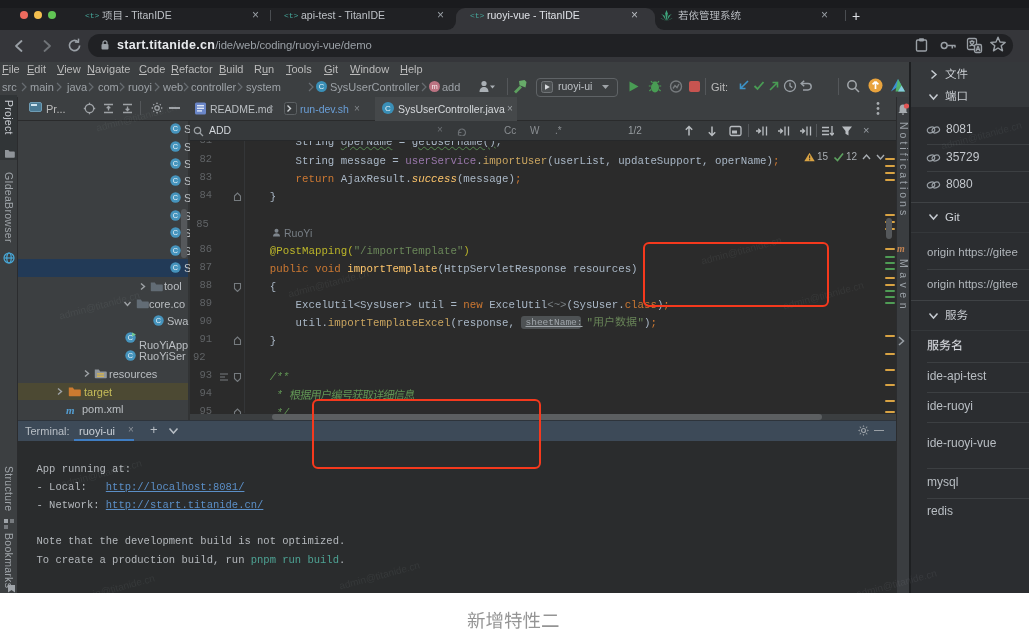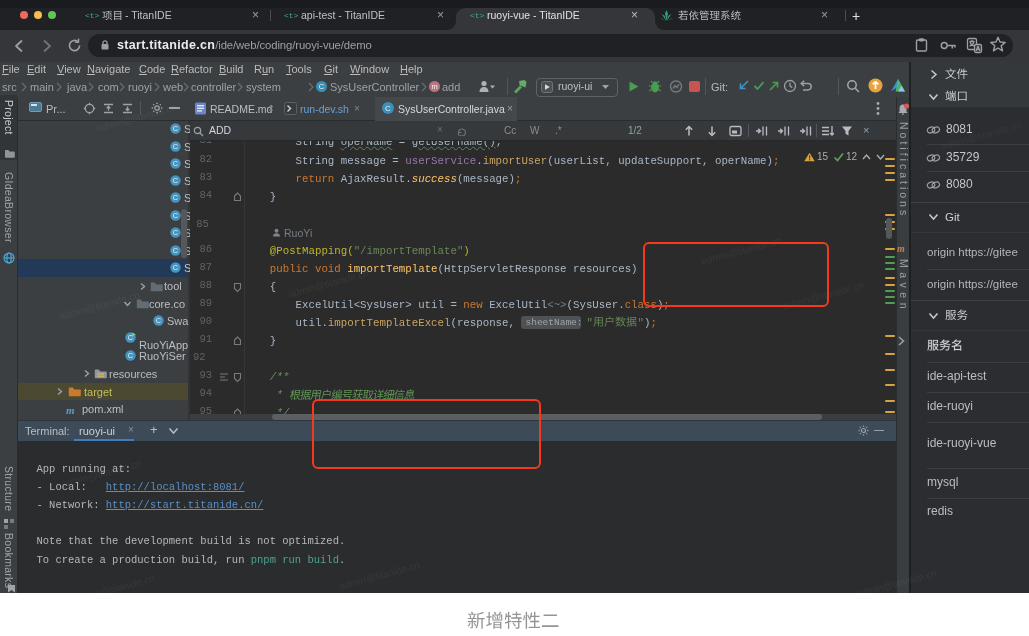--- a/index.html
+++ b/index.html
@@ -483,21 +483,21 @@
     <div style="position:absolute;left:269.8px;top:404px;font:10.75px 'Liberation Mono',monospace;line-height:18px;white-space:pre"><span style="color:#629755;font-style:italic"> */</span></div>
     <div style="position:absolute;left:193px;top:405px;width:19px;text-align:right;font:10.5px 'Liberation Mono',monospace;color:#606366">95</div>
     <svg style="position:absolute;left:272px;top:228px;" width="9" height="9" xmlns="http://www.w3.org/2000/svg">
       <g fill="#7d848b">
         <circle cx="4.5" cy="2.8" r="2"></circle>
         <path d="M1 8.5 C1 6 2.5 5.2 4.5 5.2 C6.5 5.2 8 6 8 8.5 Z"></path>
       </g>
     </svg>
     <div style="position:absolute;left:284px;top:226.5px;font:400 10.5px 'Liberation Sans',sans-serif;line-height:13px;color:#787f86;white-space:pre;">RuoYi</div>
     <div style="position:absolute;left:521px;top:315.5px;width:60px;height:13.5px;background:#4e5254;border-radius:3px;"></div>
-    <div style="position:absolute;left:525.5px;top:316.5px;font:400 9.5px 'Liberation Mono',monospace;line-height:12px;color:#9ea4a9;white-space:pre;">sheetName:</div>
+    <div style="position:absolute;left:525.5px;top:316.5px;font:400 9.5px 'Liberation Mono',monospace;line-height:12px;color:#9ea4a9;white-space:pre;text-decoration:underline;">sheetName:</div>
     <div style="position:absolute;left:244.0px;top:314px;font:10.75px 'Liberation Mono',monospace;line-height:18px;white-space:pre"><span style="color:#a9b7c6">&nbsp;</span></div>
     <div style="position:absolute;left:586.5px;top:314px;font:10.75px 'Liberation Mono',monospace;line-height:18px;color:#6a8759;white-space:pre">"</div>
     <svg style="position:absolute;left:593px;top:316.3px;" width="44.0" height="11" viewBox="0 -880 4000 1000" fill="#6a8759" xmlns="http://www.w3.org/2000/svg">
       <use href="#u7528" transform="matrix(1,0,0,-1,0,0)"></use>
       <use href="#u6237" transform="matrix(1,0,0,-1,1000,0)"></use>
       <use href="#u6570" transform="matrix(1,0,0,-1,2000,0)"></use>
       <use href="#u636e" transform="matrix(1,0,0,-1,3000,0)"></use>
     </svg>
     <div style="position:absolute;left:637.5px;top:314px;font:10.75px 'Liberation Mono',monospace;line-height:18px;white-space:pre"><span style="color:#6a8759">"</span><span style="color:#a9b7c6">)</span><span style="color:#cc7832">;</span></div>
     <svg style="position:absolute;left:289px;top:388.7px;" width="125.0" height="11.2" viewBox="0 -880 11160 1000" fill="#629755" xmlns="http://www.w3.org/2000/svg">

